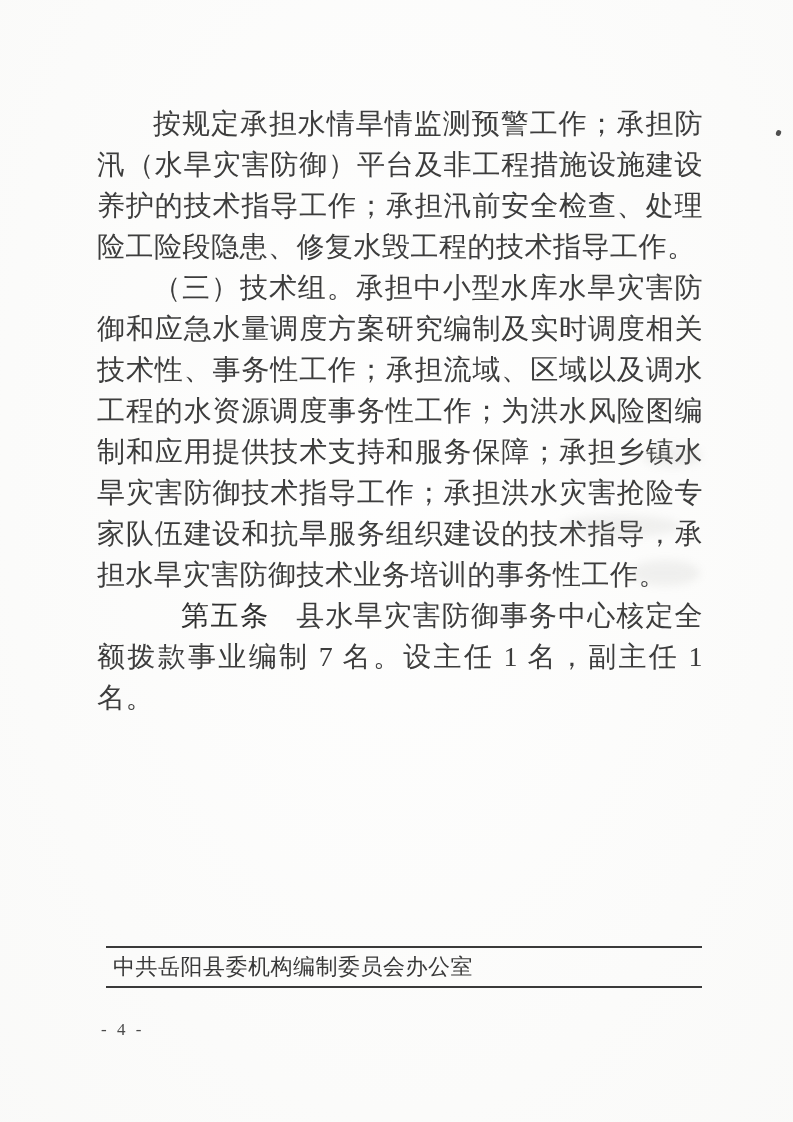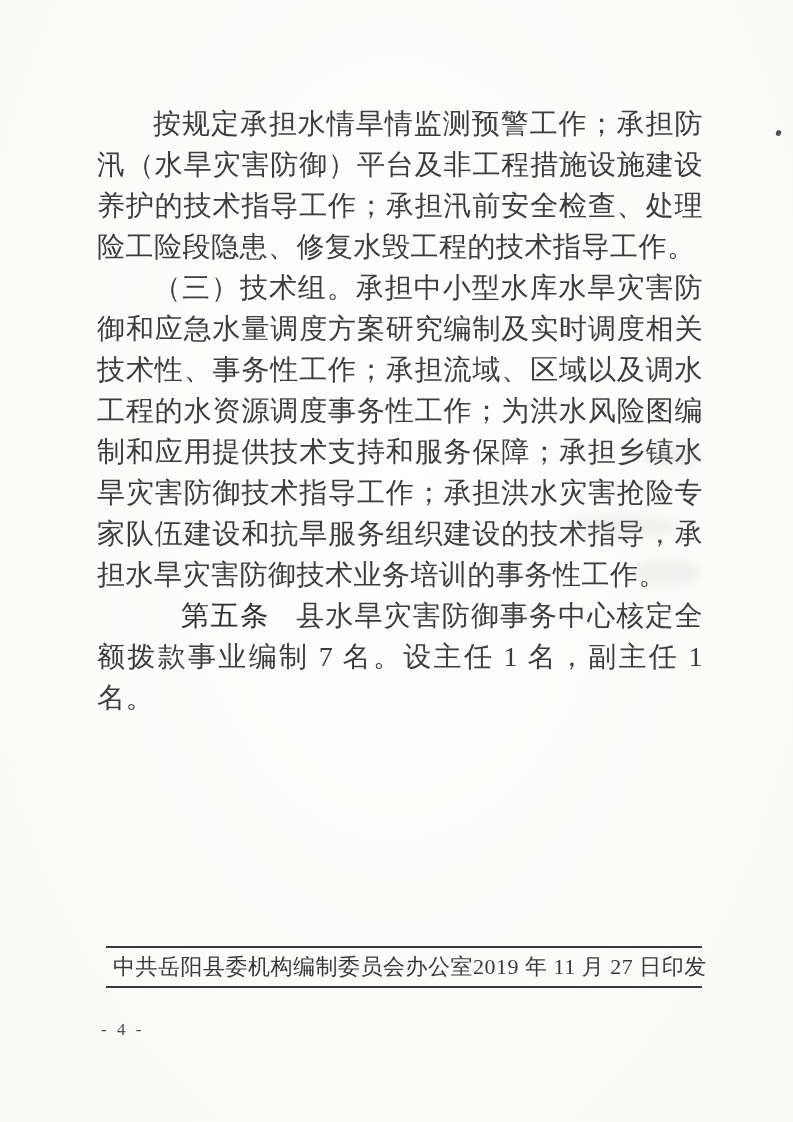--- a/index.html
+++ b/index.html
@@ -109,21 +109,20 @@
     <p class="para">
       <span class="article-label">第五条</span><span>县水旱灾害防御事务中心核定全额拨款事业编制 7 名。设主任 1 名，副主任 1 名。</span>
     </p>
 
 
 
   </div>
 
   <div class="colophon">
     <span>中共岳阳县委机构编制委员会办公室</span>
-    <span>2019 年 11 月 27 日印发</span>
   </div>
 
   <div class="page-number">- 4 -</div>
 
   <div class="scan-speck"></div>
   <div class="smudge smudge-a"></div>
   <div class="smudge smudge-b"></div>
   <div class="smudge smudge-c"></div>
 
 </div>

